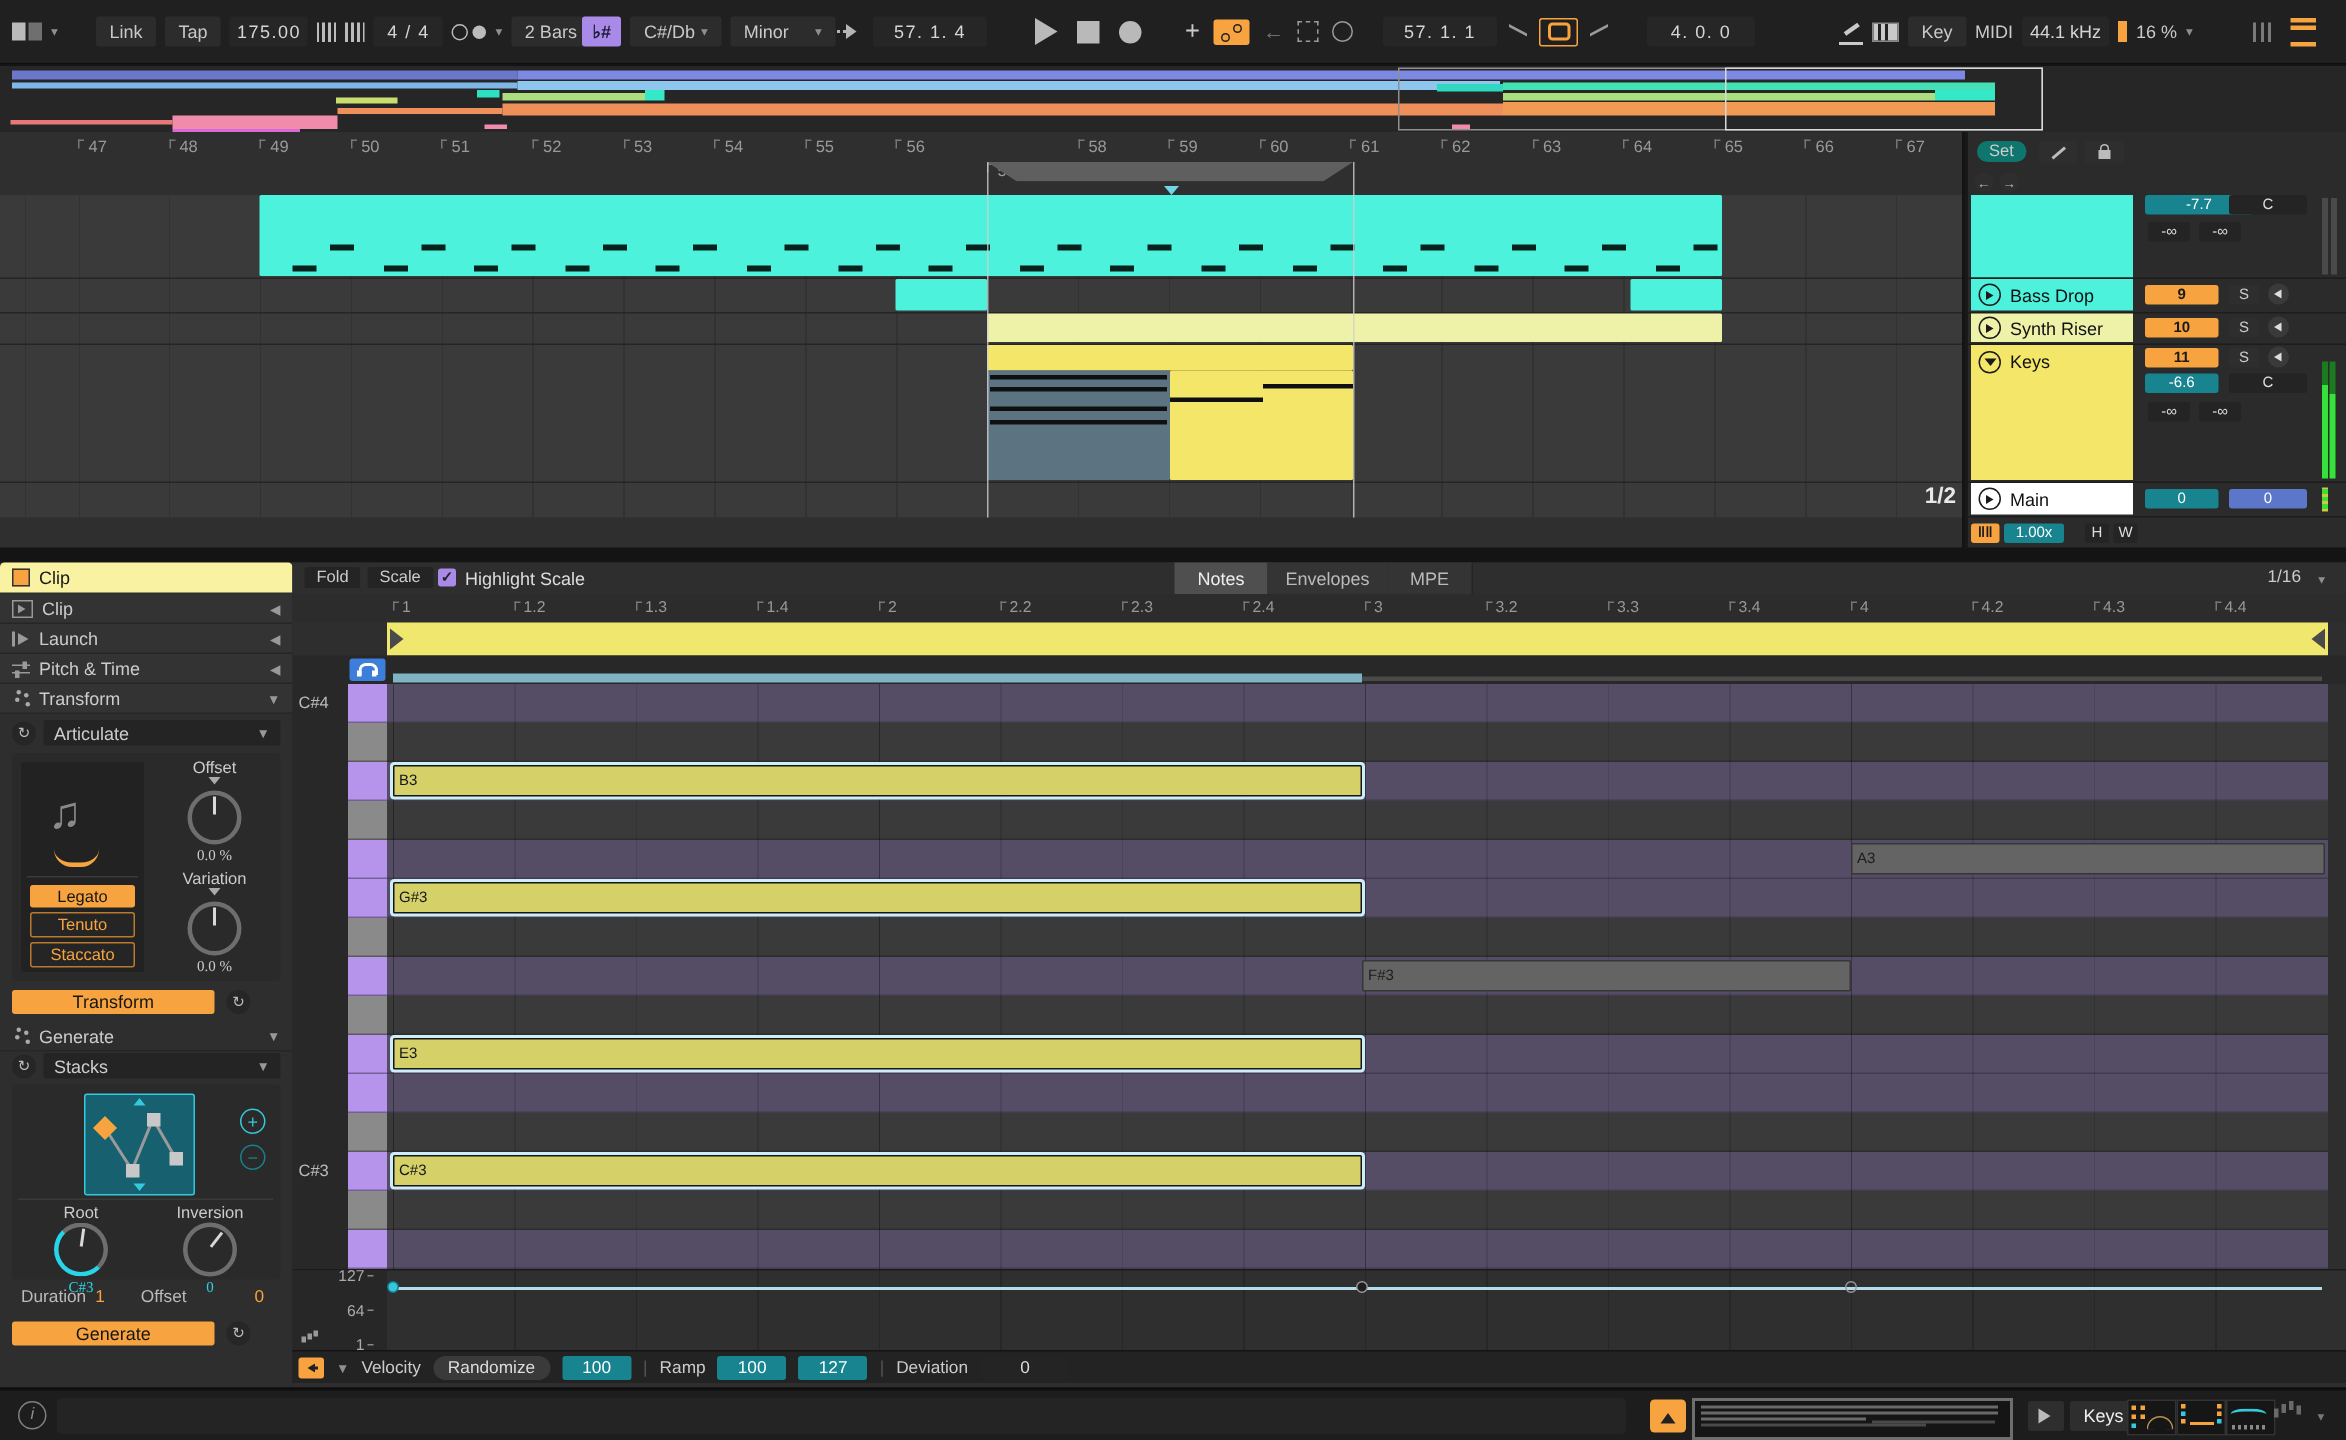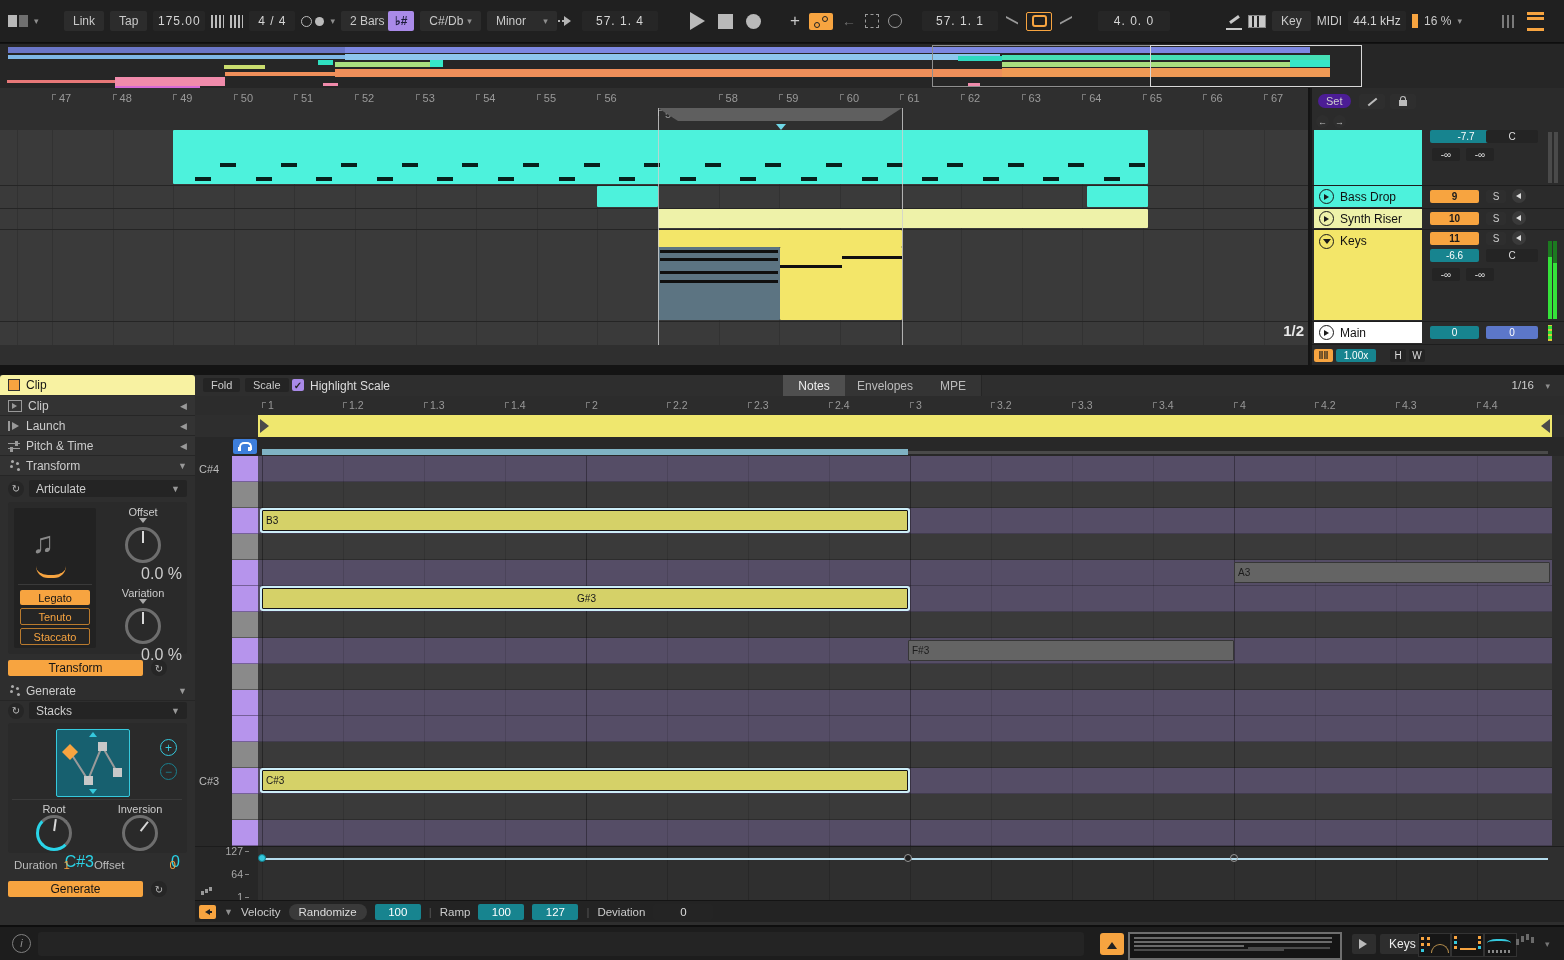--- a/index.html
+++ b/index.html
@@ -72,21 +72,21 @@
   .pcirc.down i{border:4px solid transparent;border-top:5px solid #1a1a1a;margin:4px 0 0 0;}
   .vbox{position:absolute;height:13px;font-size:10px;display:flex;align-items:center;justify-content:center;border-radius:2px;color:#fff;}
   .vorange{background:#f7a440;color:#1a1a1a;font-weight:bold;}
   .vteal{background:#17848f;}
   .vblue{background:#5c77c9;}
   .vdark{background:#242424;color:#ddd;}
   .sbtn{position:absolute;width:20px;height:13px;background:#2e2e2e;color:#ccc;font-size:10px;display:flex;align-items:center;justify-content:center;border-radius:2px;}
   .spk{position:absolute;width:14px;height:14px;border-radius:50%;background:#3a3a3a;}
   .spk:after{content:"";position:absolute;left:4px;top:4px;border-top:3px solid transparent;border-bottom:3px solid transparent;border-right:5px solid #ddd;}
   .meterbar{position:absolute;width:4px;}
-  .setpill{position:absolute;background:#4c1d95;color:#ccc;font-size:11px;padding:1px 8px;border-radius:8px;}
+  .setpill{position:absolute;background:#0f766e;color:#ccc;font-size:11px;padding:1px 8px;border-radius:8px;}
   .tinybox{position:absolute;width:26px;height:15px;background:#2e2e2e;border-radius:2px;display:flex;align-items:center;justify-content:center;}
   .circbtn{position:absolute;width:13px;height:13px;background:#2e2e2e;border-radius:50%;color:#bbb;font-size:9px;display:flex;align-items:center;justify-content:center;}
   .lockico{width:8px;height:6px;background:#bbb;position:relative;margin-top:3px;}
   .lockico:before{content:"";position:absolute;left:1px;top:-4px;width:4px;height:4px;border:1.5px solid #bbb;border-bottom:none;border-radius:3px 3px 0 0;}
   .diagico{width:10px;height:10px;position:relative;}
   .diagico:before{content:"";position:absolute;left:0;top:4px;width:11px;height:2px;background:#bbb;transform:rotate(-40deg);}
   
   #lpanel{position:absolute;left:0;top:375px;width:195px;height:550px;background:#2e2e2e;border-right:1px solid #1a1a1a;}
   .lp-tab{position:absolute;left:0;top:0;width:195px;height:20px;background:#f8f2a2;color:#151515;font-size:12px;display:flex;align-items:center;gap:6px;padding-left:8px;box-sizing:border-box;border-radius:3px 3px 0 0;}
   .lp-tab .sq{width:10px;height:10px;background:#f7a440;border:1px solid #333;}
@@ -104,21 +104,21 @@
   .dd .arr{margin-left:auto;font-size:9px;color:#999;}
   .circ{width:16px;height:16px;border-radius:50%;background:#262626;color:#bbb;font-size:10px;display:flex;align-items:center;justify-content:center;flex:none;}
   .panelbox{position:absolute;left:8px;width:179px;background:#2a2a2a;border-radius:3px;}
   .modebtn{height:15px;font-size:11px;display:flex;align-items:center;justify-content:center;border-radius:2px;margin:3px 6px;}
   .modebtn.on{background:#f7a440;color:#151515;}
   .modebtn.off{background:#252525;color:#f7a440;border:1px solid #b97a2e;}
   .knob{width:30px;height:30px;border-radius:50%;border:3px solid #6e6e6e;position:relative;margin:0 auto;}
   .knob .ndl{position:absolute;left:50%;top:1px;width:2px;height:12px;background:#d8d8d8;margin-left:-1px;transform-origin:50% 13px;}
   .kmark{width:0;height:0;border:4px solid transparent;border-top:5px solid #aaa;margin:0 auto;}
   .klabel{font-size:11px;color:#ccc;text-align:center;}
-  .kval{font-size:16px;color:#ccc;text-align:right;margin-top:2px;}
+  .kval{font-size:10px;color:#ccc;text-align:center;margin-top:2px;font-family:Liberation Serif, serif;}
   .applybtn{background:#f7a440;color:#151515;font-size:12px;height:16px;display:flex;align-items:center;justify-content:center;border-radius:2px;flex:1;}
   .teal{color:#2ad4e8;}
   .orange{color:#f7a440;}
   .pm{position:absolute;width:15px;height:15px;border-radius:50%;display:flex;align-items:center;justify-content:center;font-size:12px;}
   
   #editor{position:absolute;left:195px;top:375px;width:1369px;height:550px;background:#2e2e2e;}
   #etop{position:absolute;left:0;top:0;width:1369px;height:21px;background:#2e2e2e;border-bottom:1px solid #242424;}
   .ebtn{position:absolute;top:3px;background:#242424;color:#ccc;font-size:11px;padding:1px 8px;border-radius:2px;}
   .cbx{position:absolute;top:4px;width:12px;height:12px;background:#a98ae8;border-radius:2px;color:#222;font-size:10px;display:flex;align-items:center;justify-content:center;font-weight:bold;}
   .etab{position:absolute;top:0;height:21px;display:flex;align-items:center;justify-content:center;font-size:12px;color:#bbb;background:#343434;border-right:1px solid #252525;}
@@ -644,22 +644,23 @@
         <div class="rrow" style="top: 312px; background: rgb(85, 77, 102); position: absolute;"></div>
         <div class="rgut" style="top: 338px; position: absolute;"></div>
         <div class="rkey" style="top: 338px; background: rgb(138, 138, 138); position: absolute;"></div>
         <div class="rrow" style="top: 338px; background: rgb(58, 58, 58); position: absolute;"></div>
         <div class="rgut" style="top: 364px; position: absolute;"></div>
         <div class="rkey" style="top: 364px; background: rgb(182, 148, 236); position: absolute;"></div>
         <div class="rrow" style="top: 364px; background: rgb(85, 77, 102); position: absolute;"></div>
         <div id="rollgrid"></div>
         <div class="note sel" style="left: 67px; top: 54px; width: 646px; position: absolute;">B3</div>
         <div class="note ghost" style="left: 1039px; top: 106px; width: 316px; position: absolute;">A3</div>
-        <div class="note sel" style="left: 67px; top: 132px; width: 646px; position: absolute; text-align: center;">G#3</div>
+        <div class="note sel" style="left: 67px; top: 132px; width: 646px; position: absolute;">G#3</div>
         <div class="note ghost" style="left: 713px; top: 184px; width: 326px; position: absolute;">F#3</div>
+        <div class="note sel" style="left: 67px; top: 236px; width: 646px; position: absolute;">E3</div>
         <div class="note sel" style="left: 67px; top: 314px; width: 646px; position: absolute;">C#3</div>
       </div>
     <div id="vlane">
       <div class="gut">
           <span class="barsico" style="top:44px"></span>
         </div>
       <div id="vgrid">
           <div style="left: 4px; top: 11px; width: 1286px; height: 2px; background: rgb(181, 220, 236); position: absolute;"></div>
           <div class="vdot" style="left: 0px; background: rgb(53, 200, 220); border: 1px solid rgb(14, 124, 140); position: absolute;"></div>
           <div class="vdot" style="left: 646px; background: rgb(30, 30, 30); border: 1px solid rgb(153, 153, 153); position: absolute;"></div>

